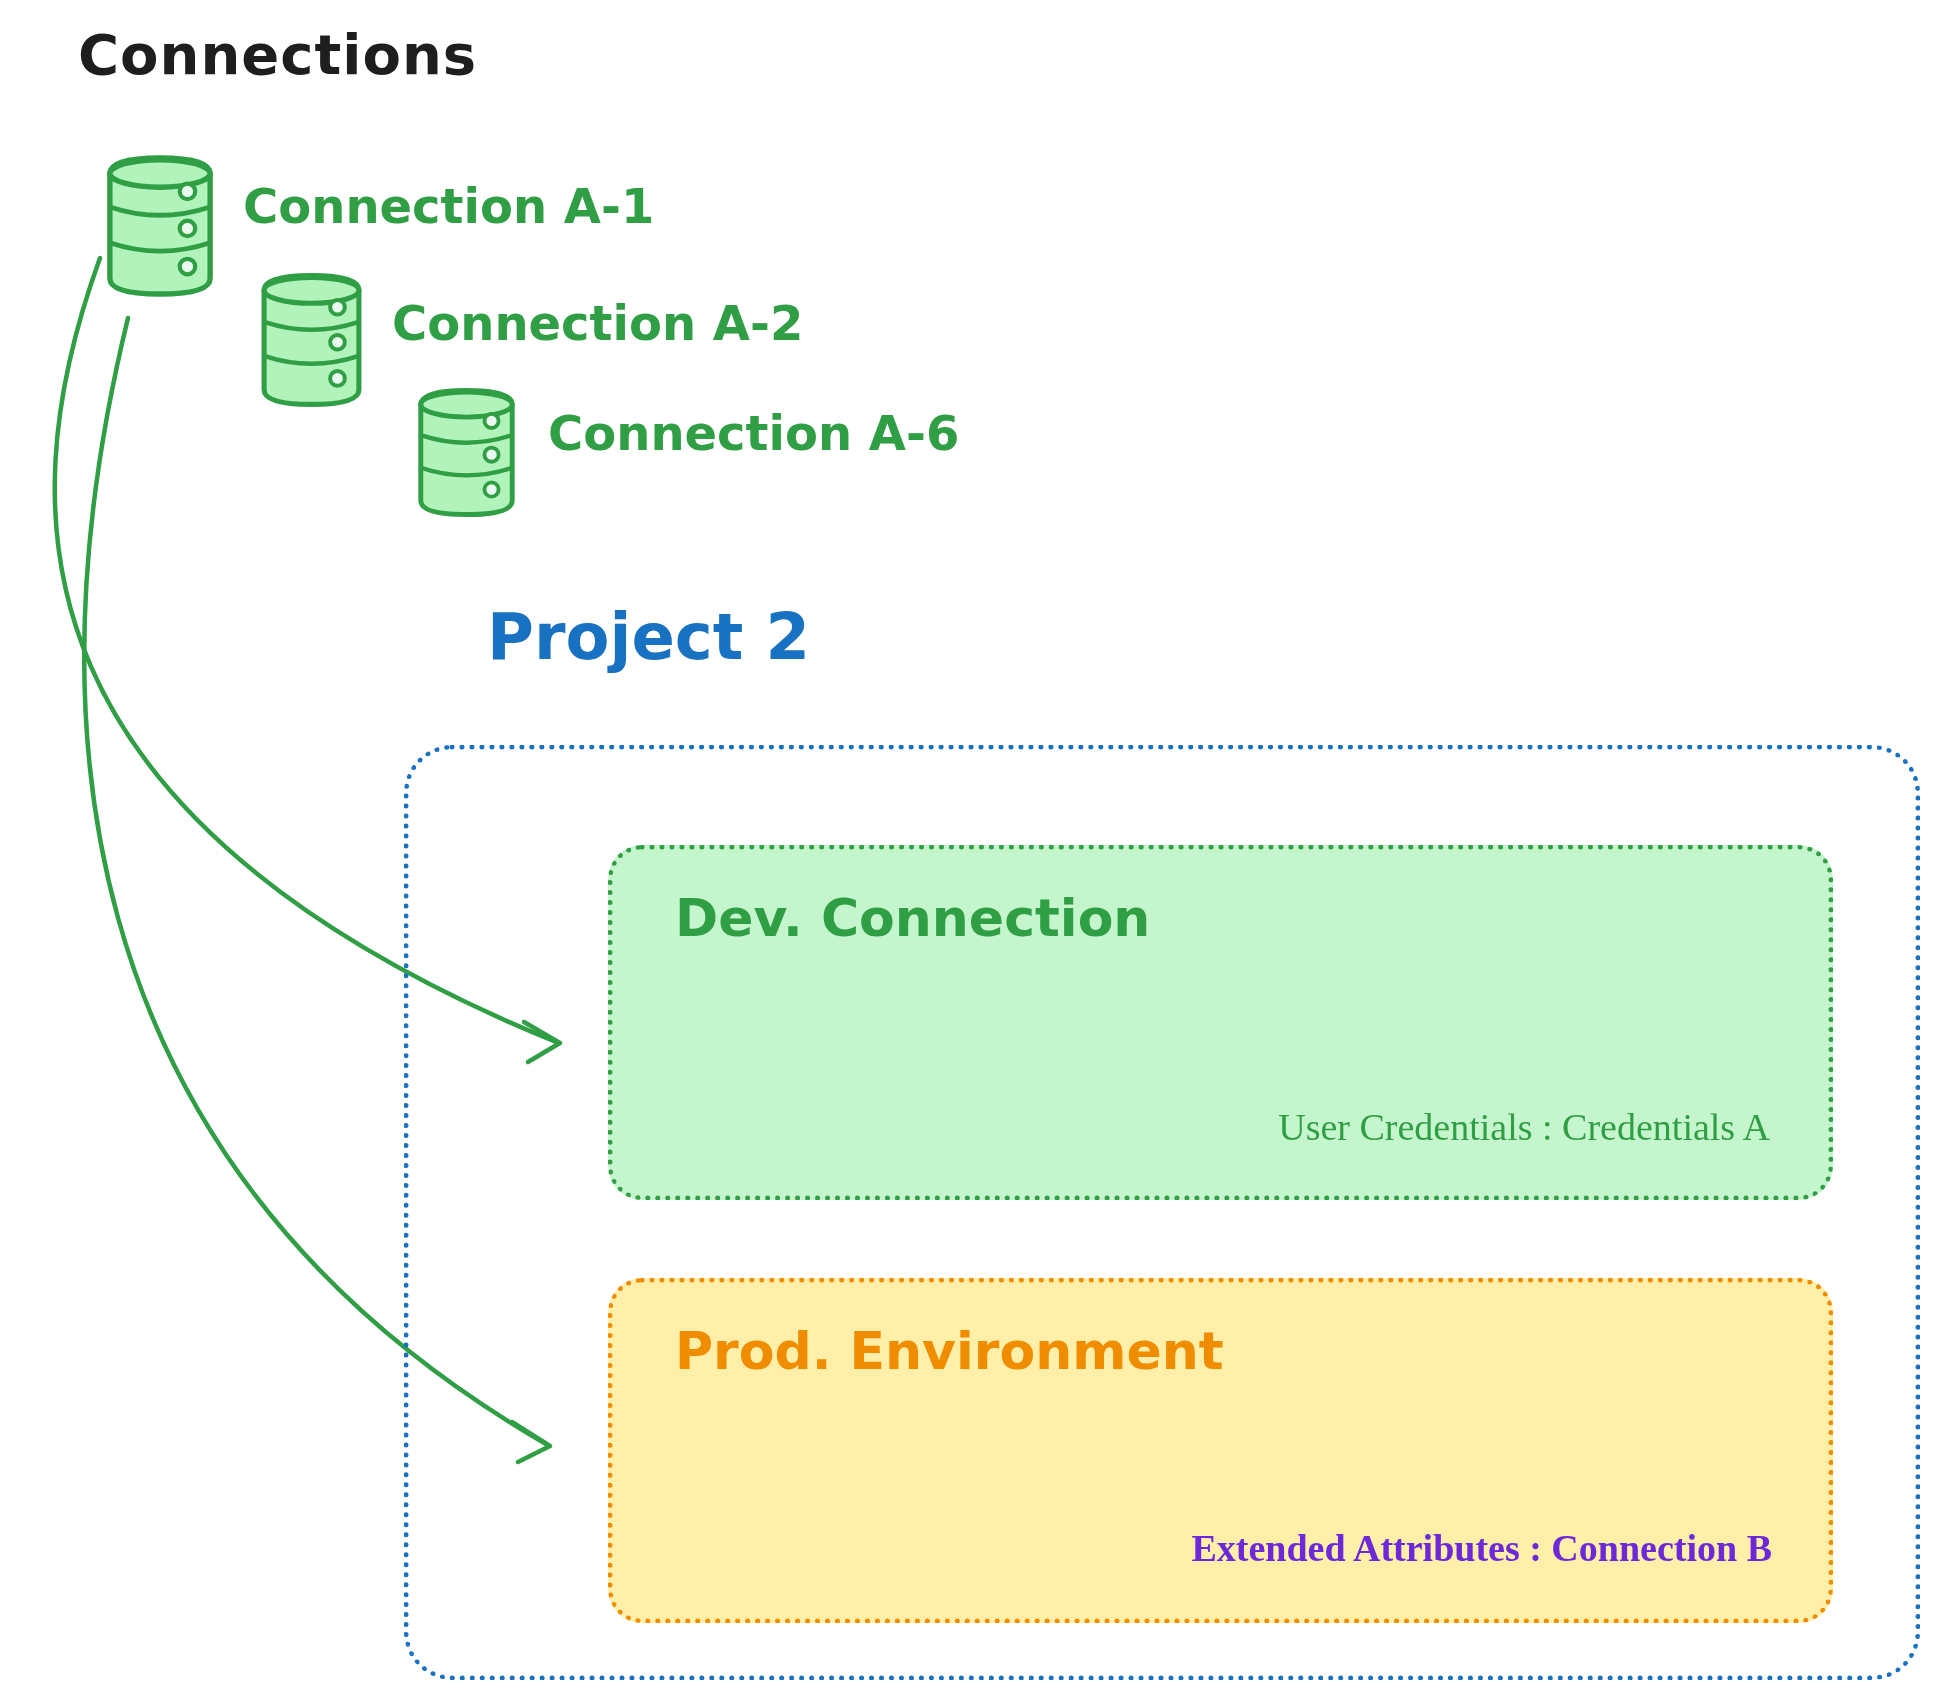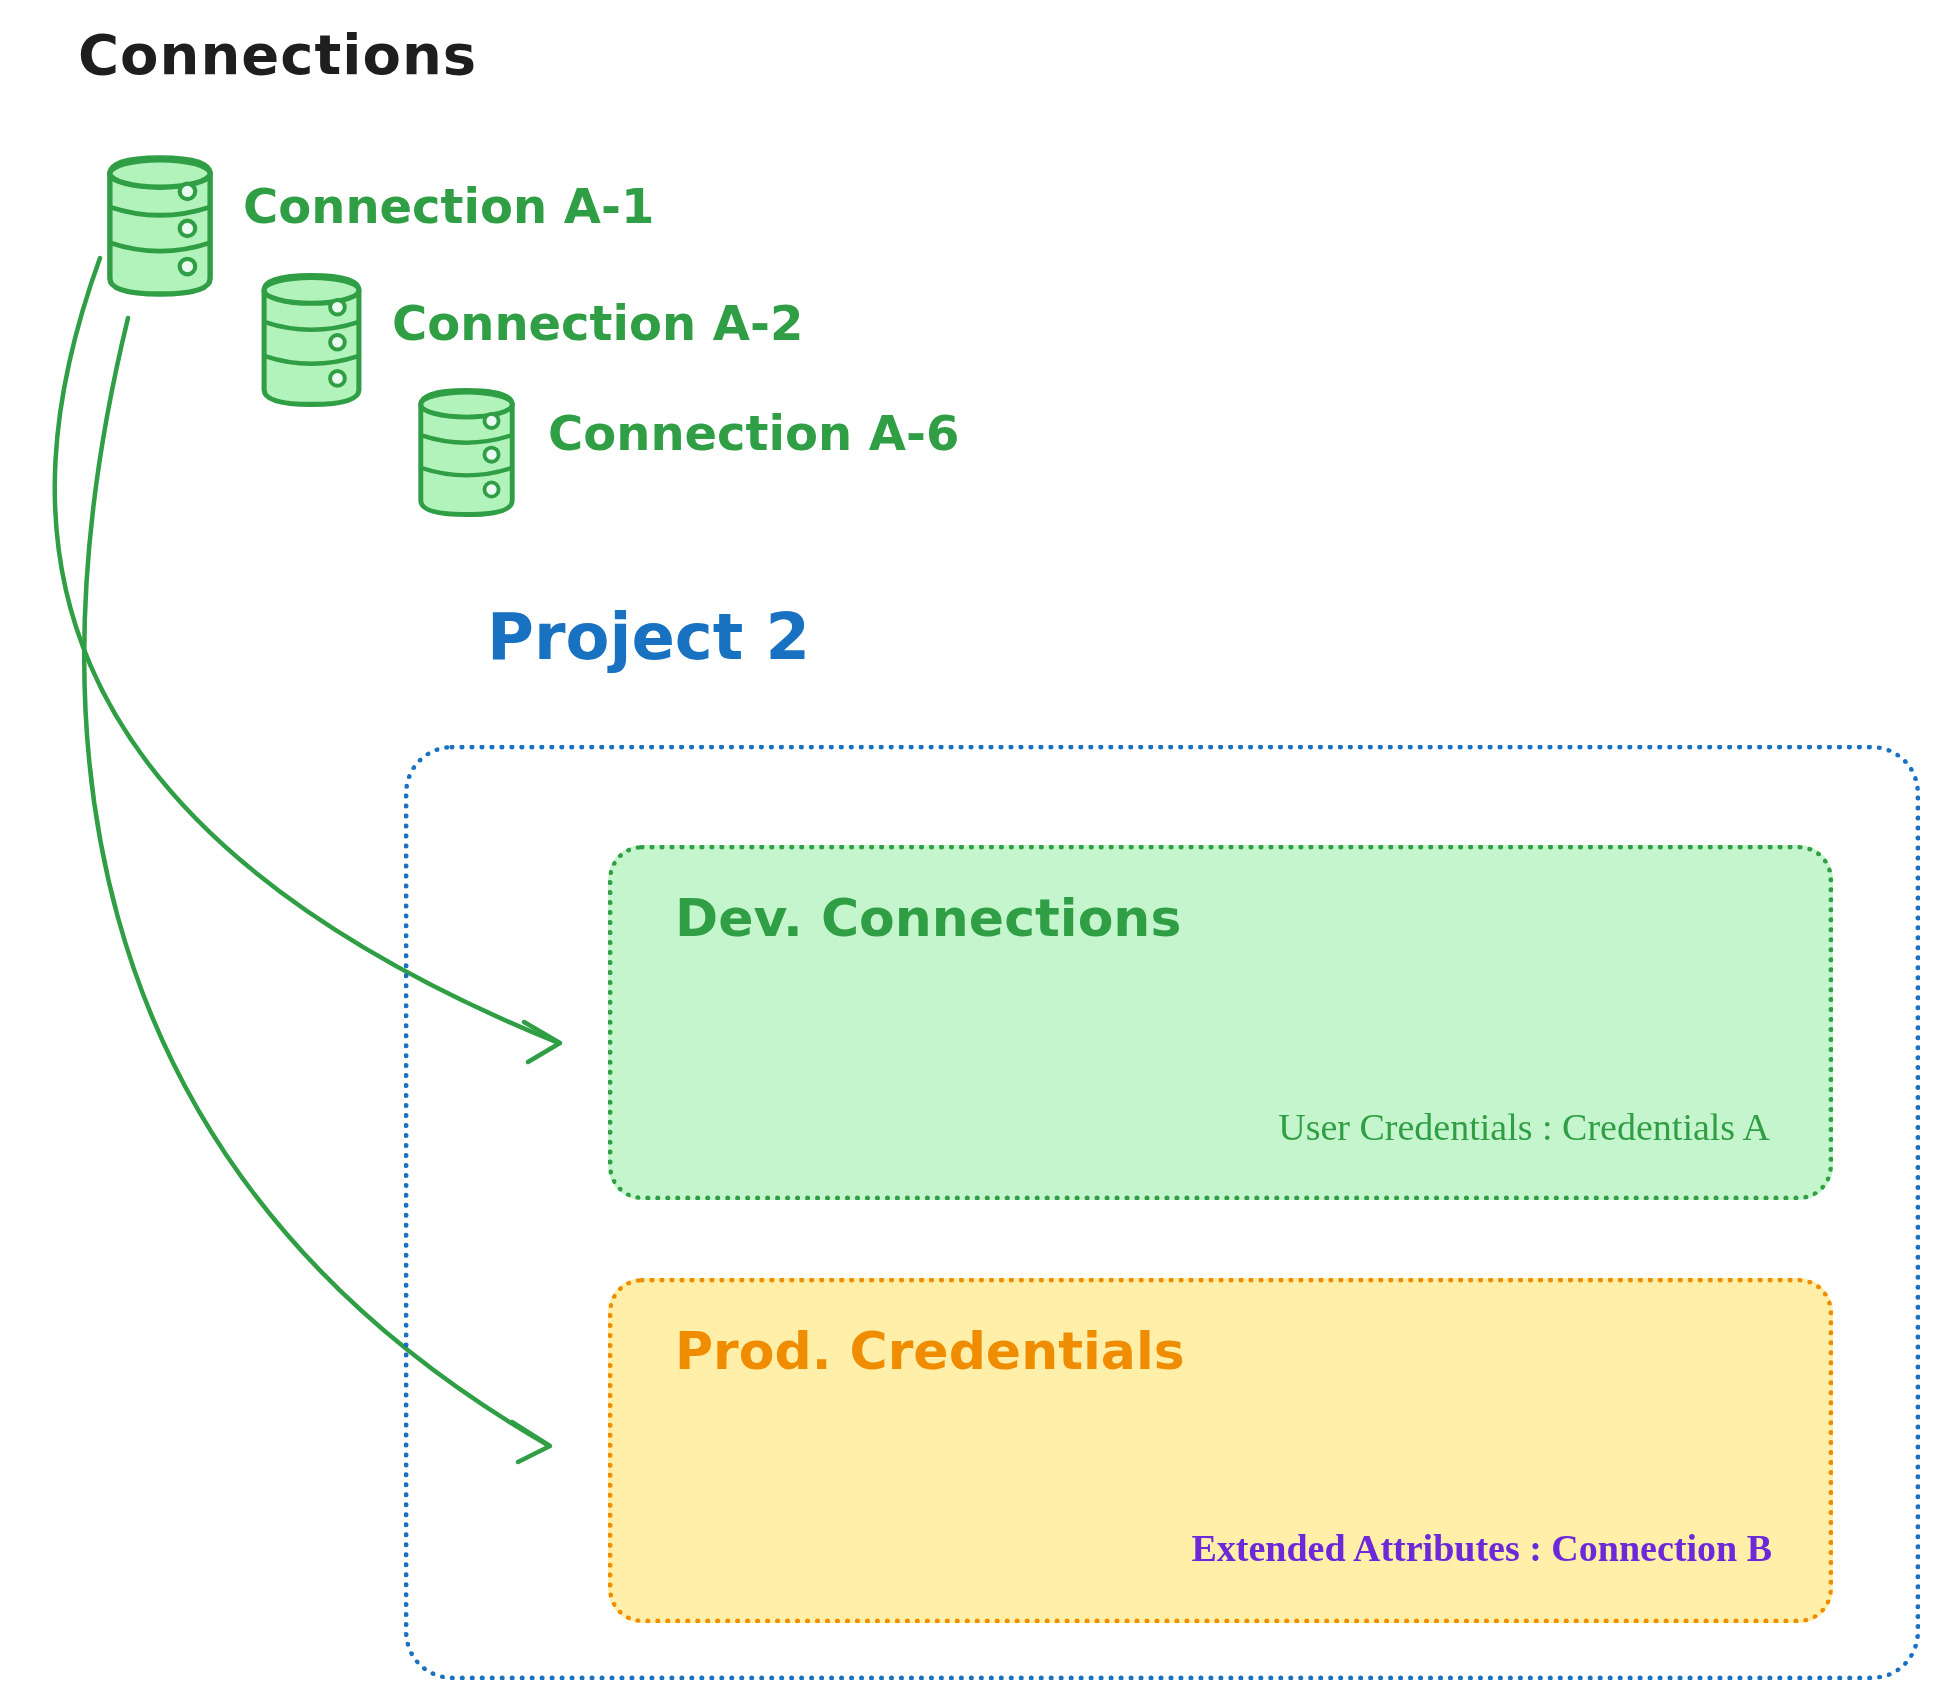--- a/index.html
+++ b/index.html
@@ -145,24 +145,24 @@
 
   <div class="abs conn-label" style="left:243px; top:178px;">Connection A-1</div>
   <div class="abs conn-label" style="left:392px; top:295px;">Connection A-2</div>
   <div class="abs conn-label" style="left:548px; top:405px;">Connection A-6</div>
 
   <div class="abs project-title">Project 2</div>
 
   <div class="abs project-box"></div>
 
   <div class="abs env-box dev-box">
-    <div class="env-title">Dev. Connections</div>
+    <div class="env-title">Dev. Connection</div>
     <div class="mono-line dev-creds">User Credentials : Credentials A</div>
   </div>
 
   <div class="abs env-box prod-box">
-    <div class="env-title">Prod. Credentials</div>
+    <div class="env-title">Prod. Environment</div>
     <div class="prod-creds">
       <div class="mono-line">Extended Attributes : Connection B</div>
     </div>
   </div>
 
 </div>
 
 </body></html>

